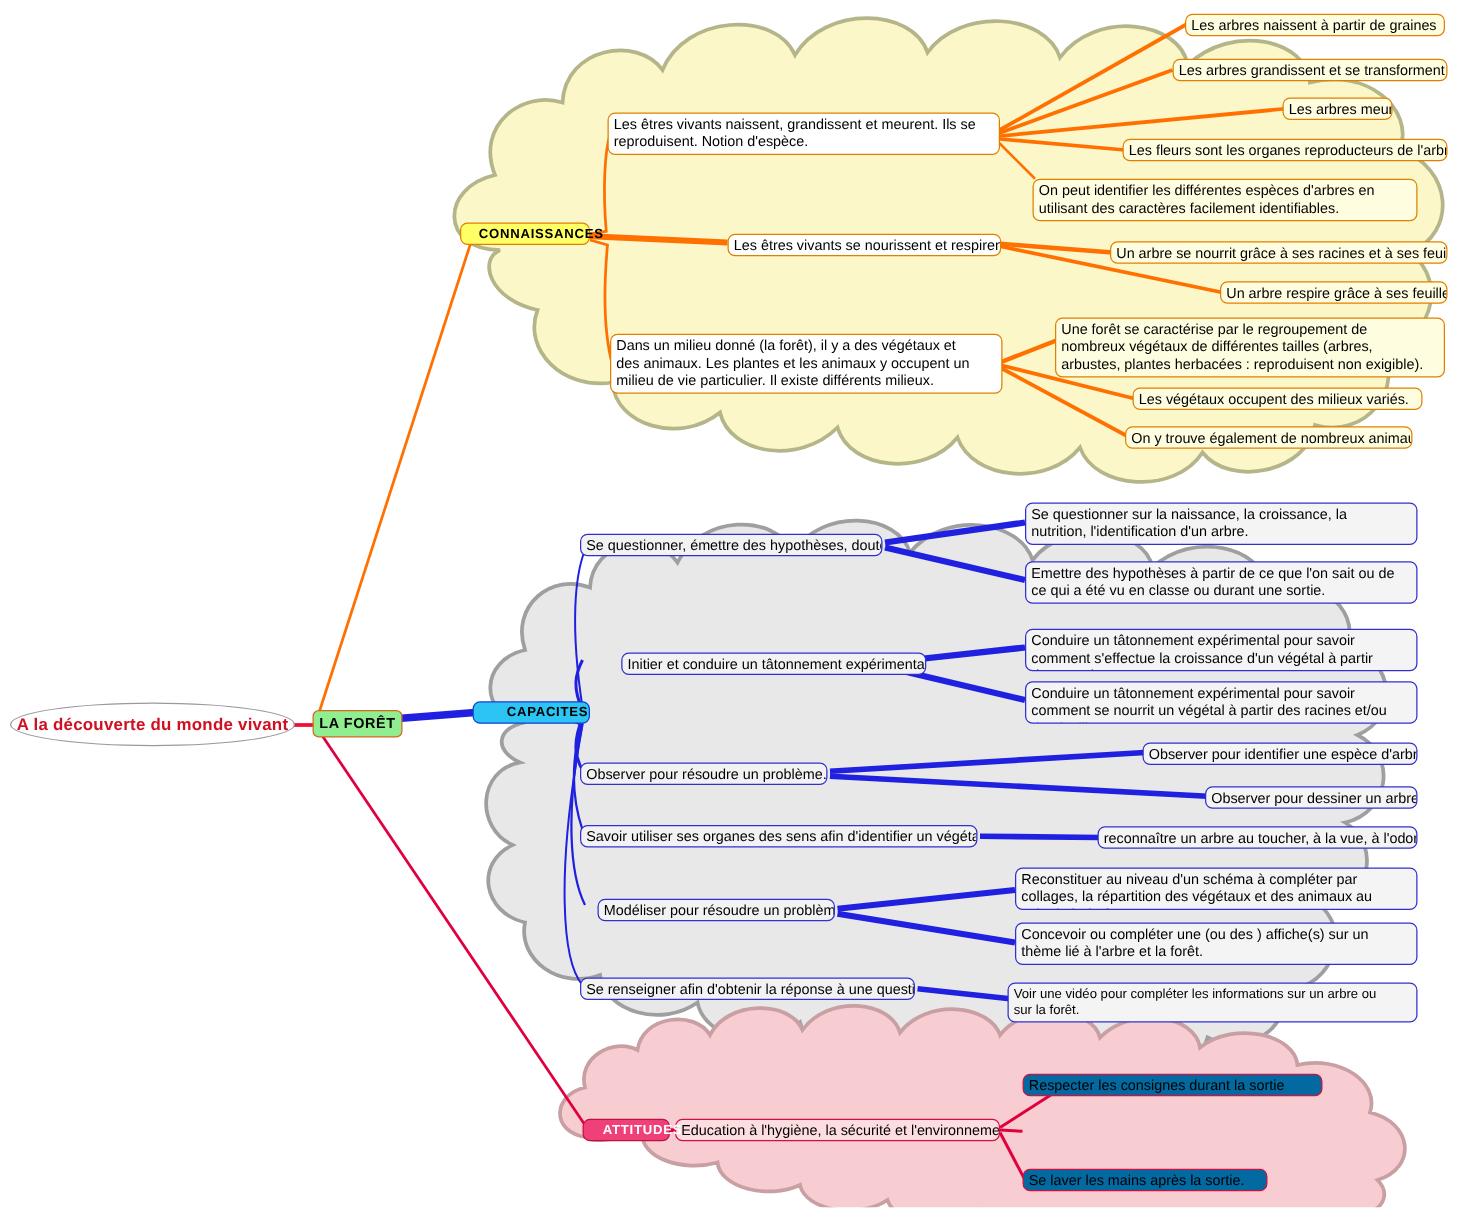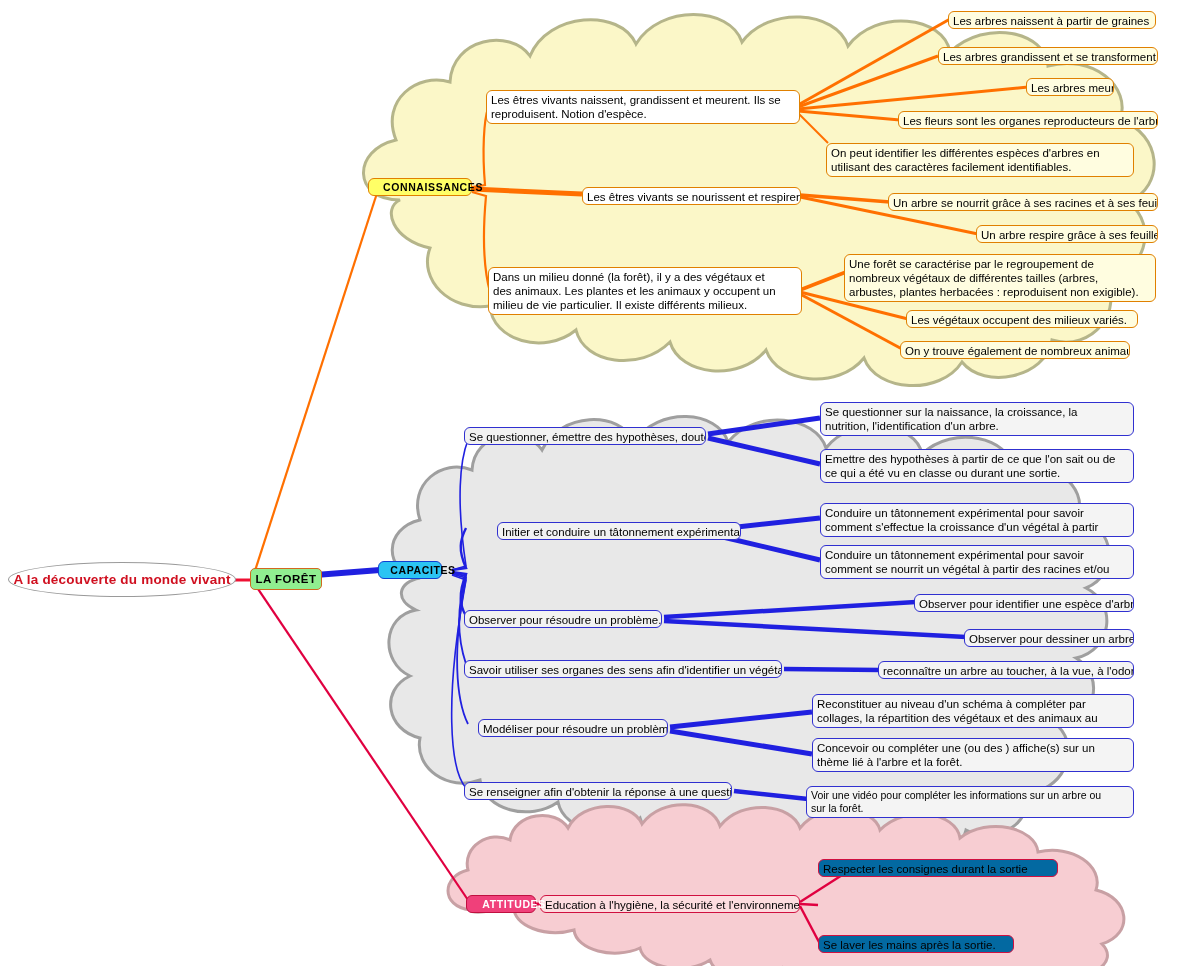--- a/index.html
+++ b/index.html
@@ -83,21 +83,21 @@
     height: 18px;
     color: #000;
     padding-left: 26px;
   }
   #head-conn {
     left: 368px; top: 178px; width: 104px;
     background: #ffff66;
     border: 1.4px solid #e08000;
   }
   #head-cap {
-    left: 378px; top: 561px; width: 64px;
+    left: 378px; top: 561px; width: 94px;
     background: #2bc4f3;
     border: 1.4px solid #1040d0;
   }
   #head-att {
     left: 466px; top: 895px; width: 70px;
     background: #f0407a;
     border: 1.4px solid #c01040;
     color: #ffffff;
   }
 

